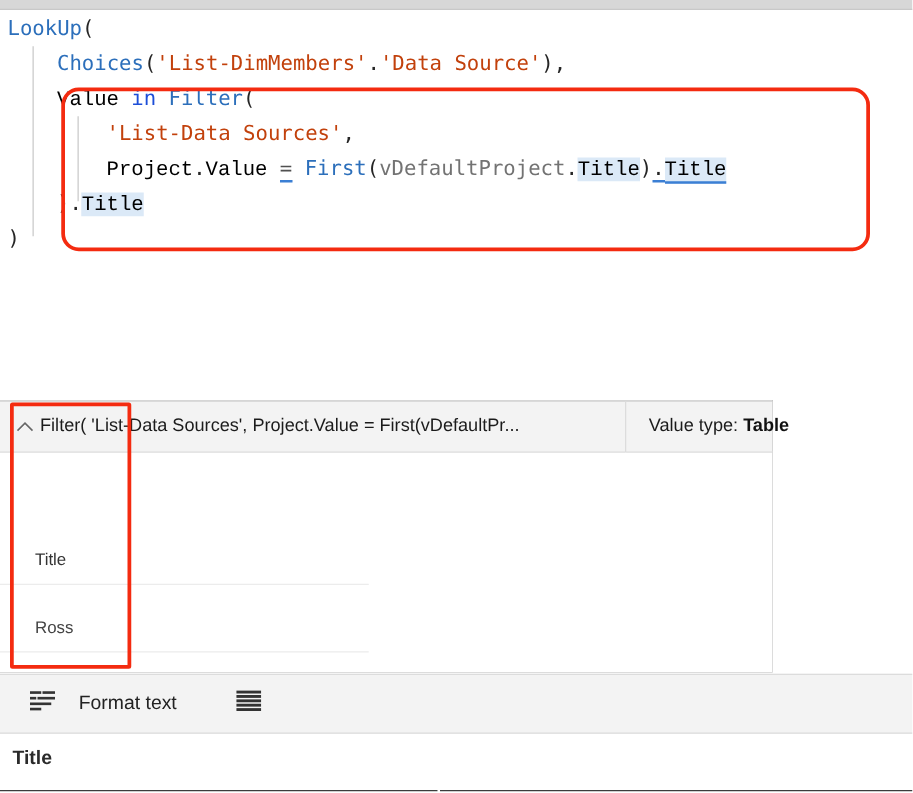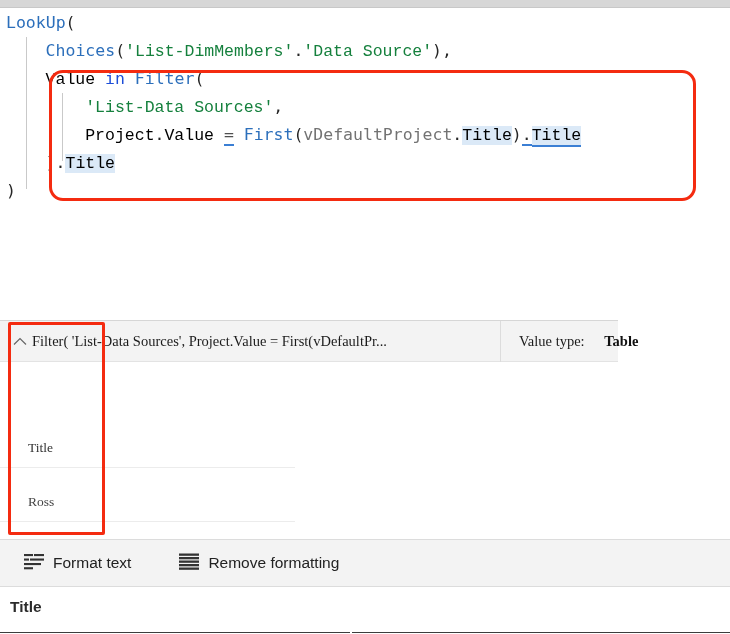--- a/index.html
+++ b/index.html
@@ -25,21 +25,21 @@
     position: absolute; left: 0; top: 9px; width: 730px; height: 300px;
     background: #ffffff;
     font-family: "DejaVu Sans Mono", "Liberation Mono", monospace;
     font-size: 16.5px;
     line-height: 28px;
     white-space: pre;
   }
   .code-line { position: relative; height: 28px; padding-left: 6px; }
 
   .tok-fn      { color: #2c6fbb; }
-  .tok-str     { color: #15803d; font-family: Liberation Mono, monospace; }
+  .tok-str     { color: #c2410c; }
   .tok-ident   { color: #737373; }
   .tok-plain   { color: #000000; font-family: Liberation Mono, monospace; }
   .tok-op      { color: #505050; }
   .tok-kw      { color: #1d4ed8; }
   .tok-punct   { color: #262626; }
 
   .hl { background: #dbe9f7; }
   .sq-under {
     border-bottom: 2px double #3b7fd4;
     padding-bottom: 0px;
@@ -63,21 +63,20 @@
     pointer-events: none;
     background: transparent;
   }
   .redbox.sharp { border-radius: 2px; }
 
   
   .results-panel {
     position: absolute; left: 0; top: 320px; width: 618px; height: 218px;
     background: #737373;
     border-top: 1px solid #d6d6d6;
-    font-family: Liberation Serif, serif;
   }
   .results-header {
     position: relative;
     height: 41px;
     background: #f3f3f3;
     border-bottom: 1px solid #e3e3e3;
     display: flex;
     align-items: center;
   }
   .chev {
@@ -98,21 +97,21 @@
   }
   .hdr-divider {
     width: 1px; height: 41px; background: #dcdcdc; flex: 0 0 1px;
   }
   .datatype {
     font-size: 14.5px;
     color: #1b1b1b;
     padding-left: 18px;
     white-space: nowrap;
   }
-  .datatype b { font-weight: bold; color: #111; margin-left: 16px; }
+  .datatype b { font-weight: bold; color: #111; }
 
   .results-body { position: relative; height: 176px; background: #fff; }
   .res-row {
     position: absolute;
     left: 0; width: 295px;
     height: 1px;
     background: #ececec;
   }
   .res-cell {
     position: absolute;
@@ -127,21 +126,21 @@
     position: absolute; left: 0; top: 539px; width: 730px; height: 48px;
     background: #f3f3f3;
     border-top: 1px solid #dcdcdc;
     border-bottom: 1px solid #dcdcdc;
     display: flex;
     align-items: center;
   }
   .fmt-btn {
     display: flex;
     align-items: center;
-    gap: 9px;
+    gap: 19px;
     padding: 6px 10px;
     cursor: default;
     color: #222;
     font-size: 15.5px;
   }
   .fmt-btn:first-child { margin-left: 14px; }
   .fmt-btn + .fmt-btn { margin-left: 28px; }
   .fmt-icon { display: block; }
 
   
@@ -225,21 +224,20 @@
     <div class="fmt-btn">
       <span class="fmt-icon">
         <svg width="20" height="17" viewBox="0 0 20 17" aria-hidden="true">
           <rect x="0" y="0.5" width="20" height="2.3" fill="#333"></rect>
           <rect x="0" y="4" width="20" height="2.3" fill="#333"></rect>
           <rect x="0" y="7.5" width="20" height="2.3" fill="#333"></rect>
           <rect x="0" y="11" width="20" height="2.3" fill="#333"></rect>
           <rect x="0" y="14.5" width="20" height="2.3" fill="#333"></rect>
         </svg>
       </span>
-      <span>Remove formatting</span>
     </div>
   </div>
 
   <div class="bottom-strip">
     <div class="bottom-title">Title</div>
     <div class="bottom-rule"></div>
     <div class="bottom-rule-gap"></div>
   </div>
 
 </div>

